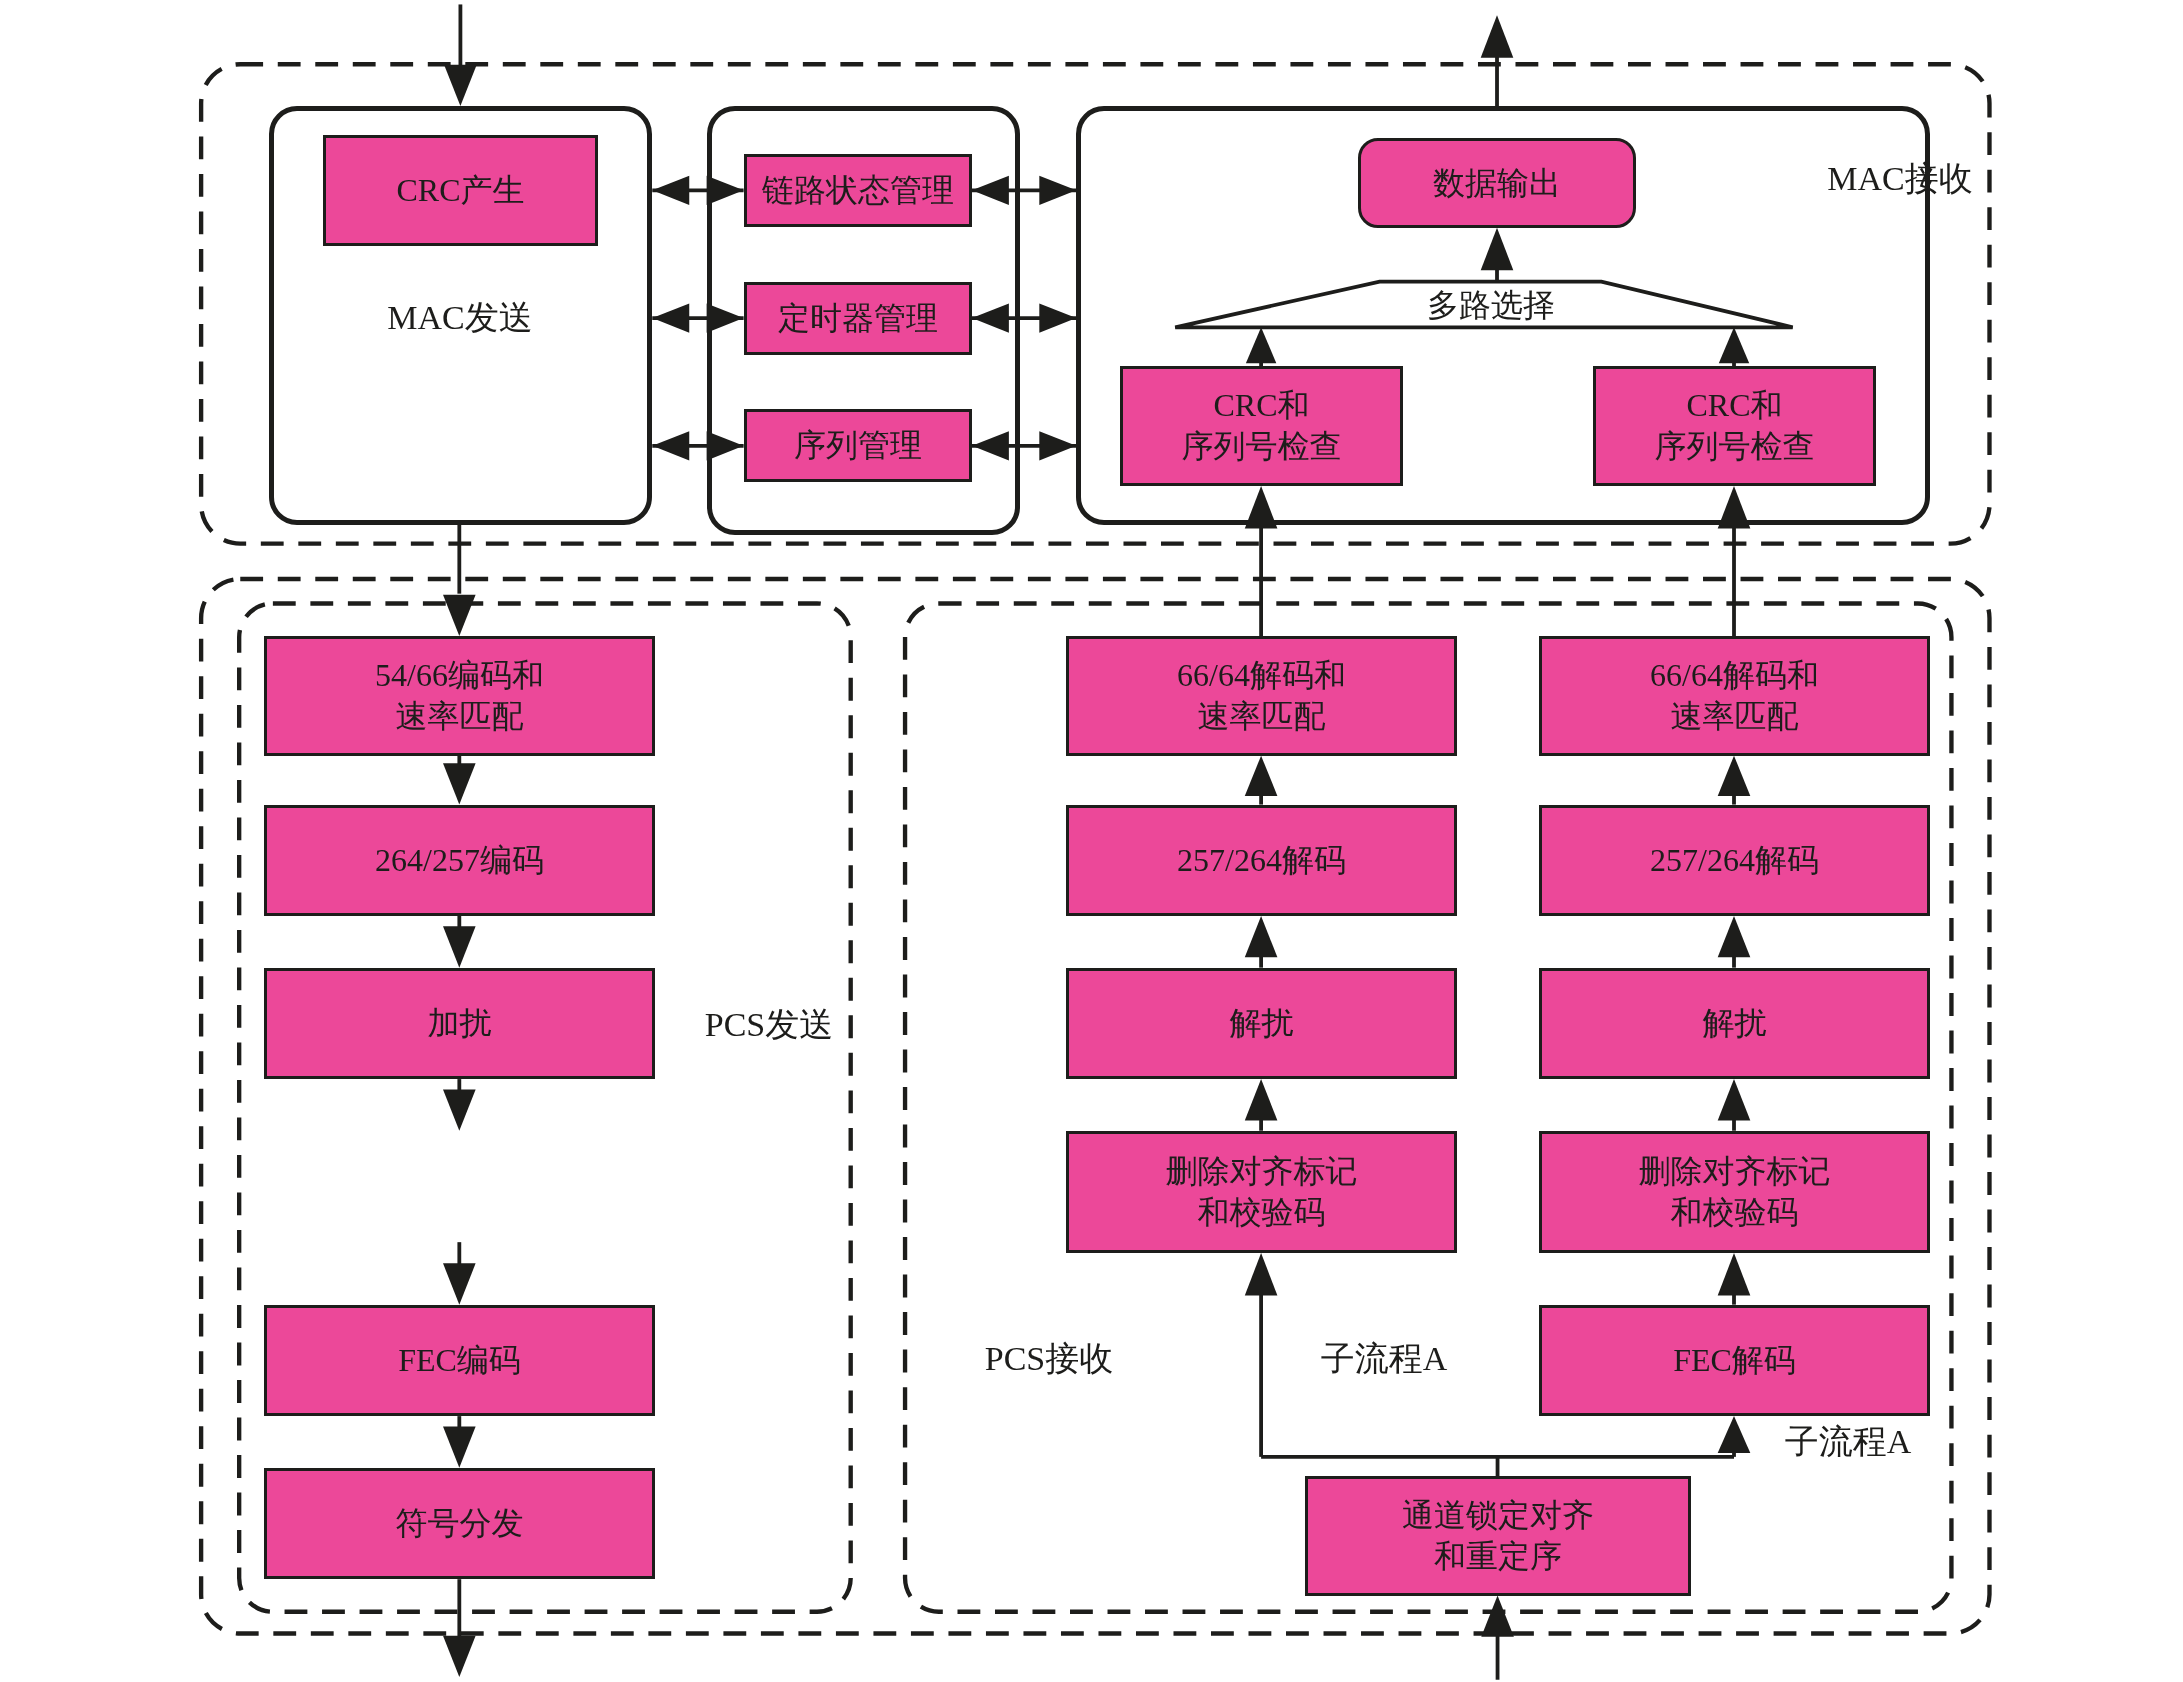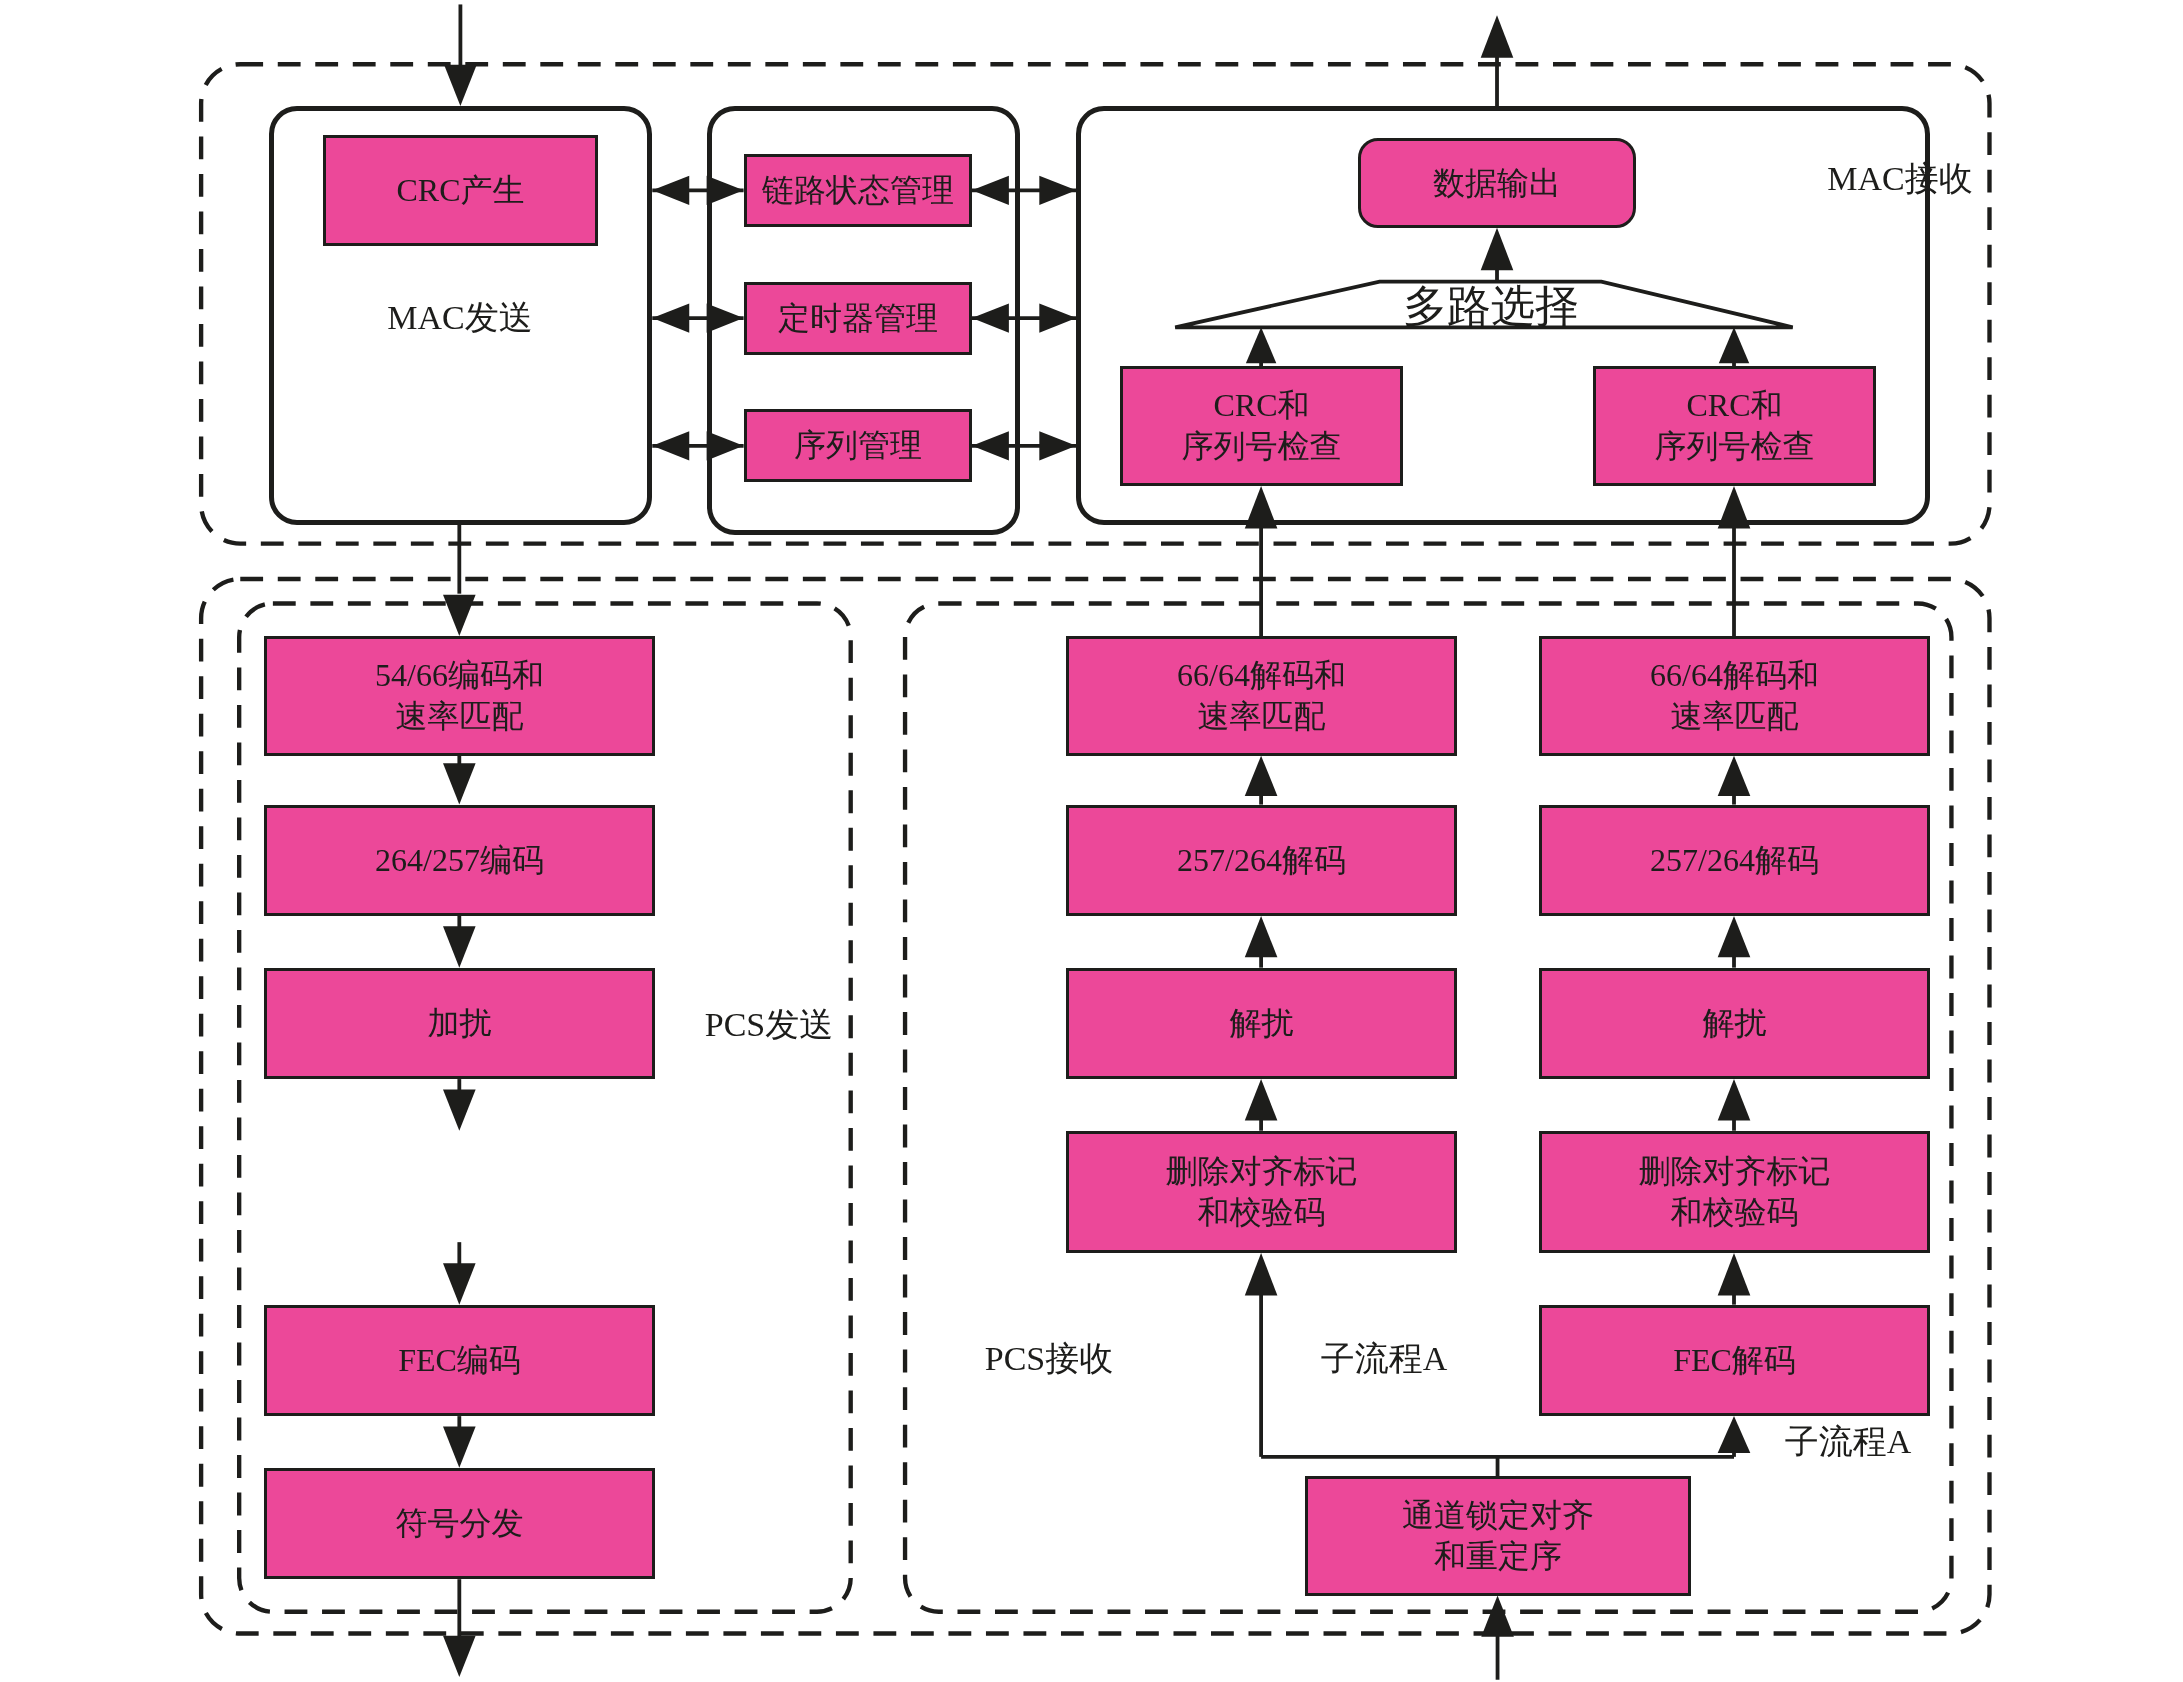--- a/index.html
+++ b/index.html
@@ -17,21 +17,21 @@
     position:absolute;box-sizing:border-box;background:#ec4899;
     border:3.8px solid #1d1d1b;
     display:flex;align-items:center;justify-content:center;
     text-align:center;white-space:pre-line;
     font-size:32px;line-height:1.28;
   }
   .lbl{
     position:absolute;transform:translate(-50%,-50%);
     white-space:pre;font-size:34px;
   }
-  .muxlbl{font-size:44px;}
+  .muxlbl{font-size:32px;}
 </style>
 </head>
 <body>
 
 <div id="stage">
 
   <svg class="overlay" width="2183" height="1682" viewBox="0 0 4016 3094">
     <g stroke="#1d1d1b" fill="none" stroke-width="8" stroke-dasharray="42 27">
       <rect x="370" y="118" width="3290" height="882" rx="72"></rect>
       <rect x="370" y="1065" width="3290" height="1940" rx="72"></rect>

